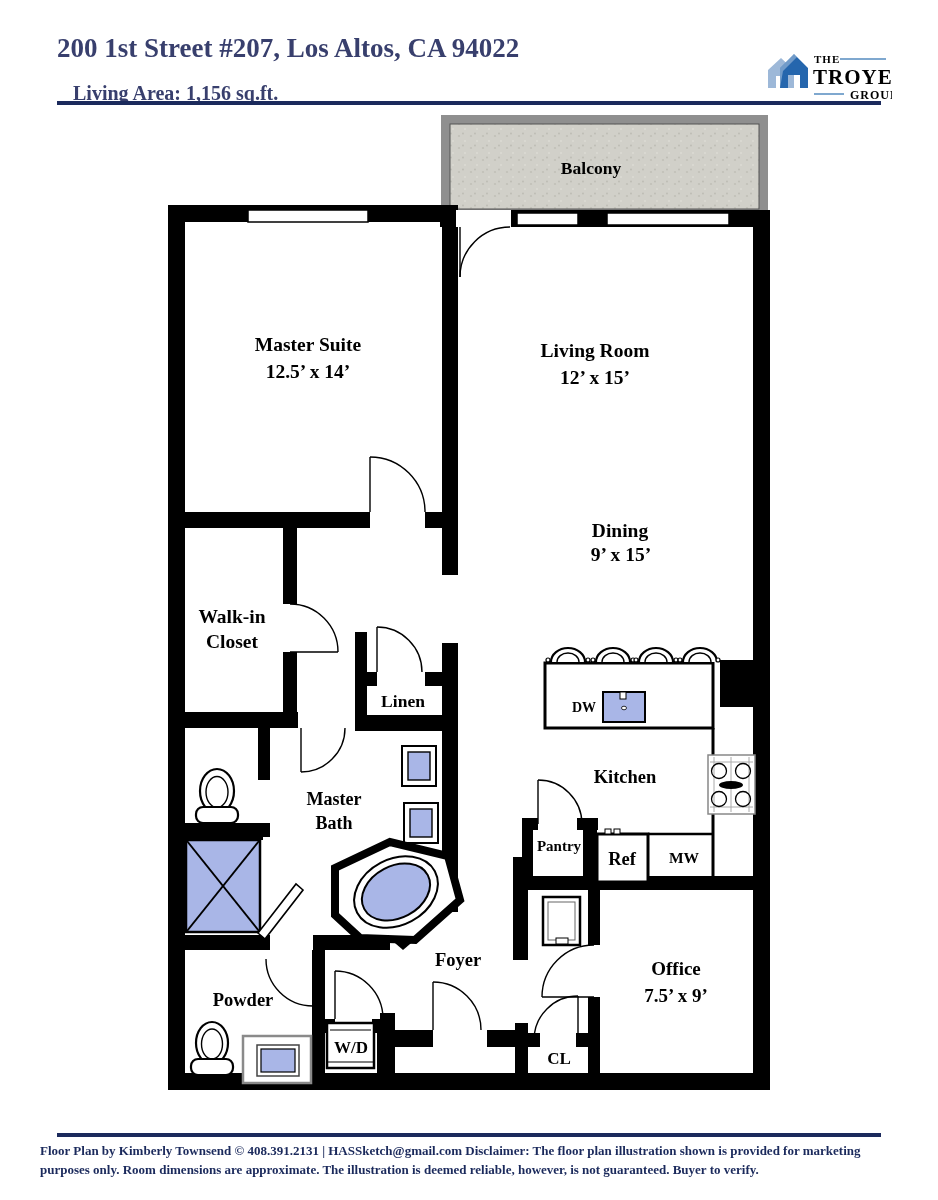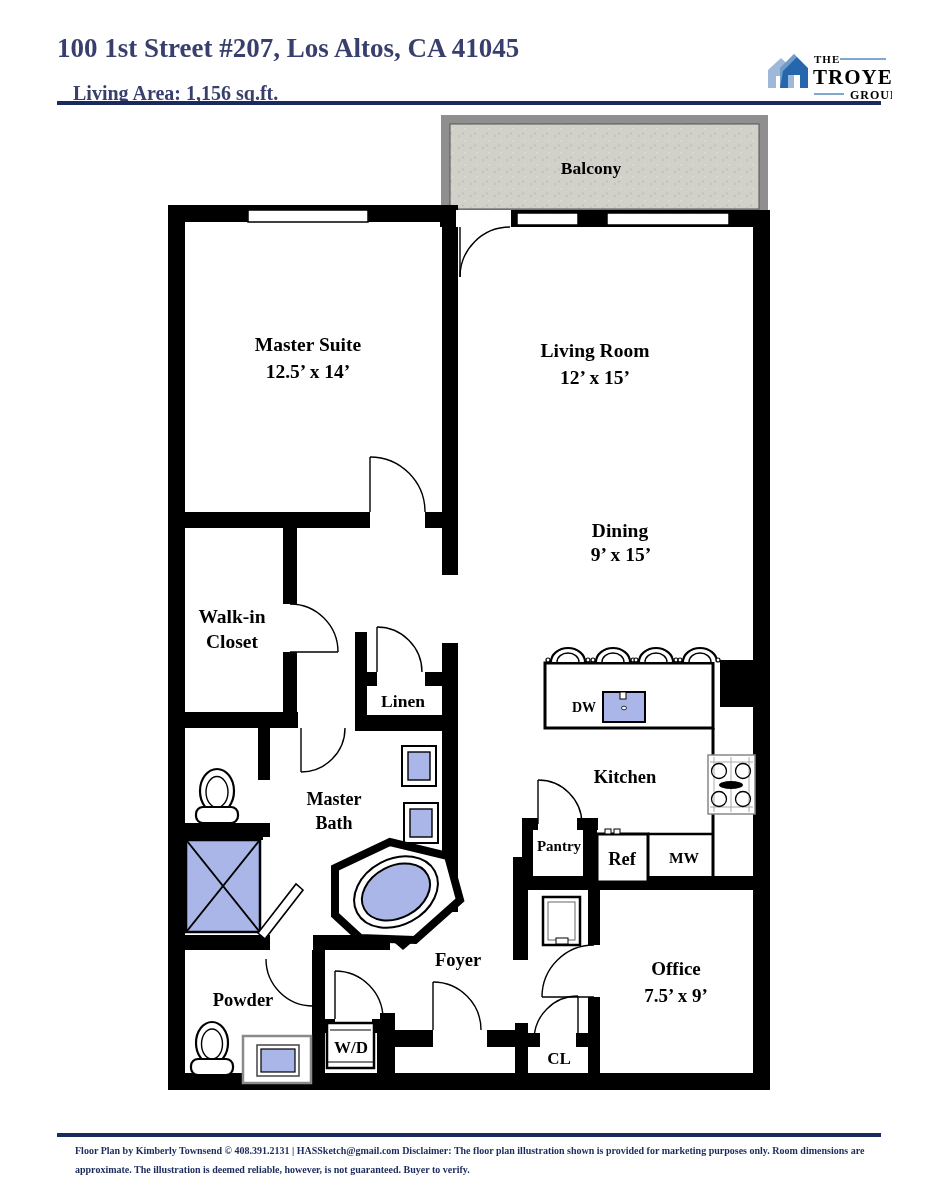--- a/index.html
+++ b/index.html
@@ -4,33 +4,33 @@
 <style>
   html,body{margin:0;padding:0;background:#ffffff;}
   #page{position:relative;width:938px;height:1200px;background:#ffffff;overflow:hidden;
         font-family:"Liberation Serif","DejaVu Serif",serif;}
   .hdr{position:absolute;left:57px;top:33px;width:690px;color:#383f6d;}
   .hdr h1{margin:0;font-size:27px;line-height:31px;font-weight:bold;}
   .hdr h2{margin:16px;font-size:20px;line-height:26px;font-weight:bold;}
   .rule{position:absolute;left:57px;width:824px;height:4px;background:#1b2a5c;}
   #rule-top{top:101px;}
   #rule-bottom{top:1133px;}
-  #footer{position:absolute;left:75px;top:1141px;width:826px;color:#1b2a5c;
-          font-size:10px;font-weight:bold;line-height:19px;}
+  #footer{position:absolute;left:40px;top:1141px;width:826px;color:#1b2a5c;
+          font-size:13px;font-weight:bold;line-height:19px;}
   #logo{position:absolute;left:756px;top:42px;}
   svg text{font-family:"Liberation Serif","DejaVu Serif",serif;font-weight:bold;fill:#000;}
   #plan{position:absolute;left:0;top:0;}
 </style>
 </head>
 <body>
 
 <div id="page">
 
   <div class="hdr">
-    <h1>100 1st Street #207, Los Altos, CA 41045</h1>
+    <h1>200 1st Street #207, Los Altos, CA 94022</h1>
     <h2>Living Area: 1,156 sq.ft.</h2>
   </div>
 
   <svg id="logo" width="136" height="62" viewBox="0 0 136 62">
     <g>
       <polygon points="12,46 12,28 25,16 38,28 38,46 30,46 30,34 20,34 20,46" fill="#9db8d8"></polygon>
       <polygon points="24,46 24,26 38,12 52,26 52,46 44,46 44,33 32,33 32,46" fill="#2566ad"></polygon>
       <polygon points="24,26 38,12 41,15 27,29 24,46 24,26" fill="#ffffff" opacity="0.35"></polygon>
     </g>
     <g>

